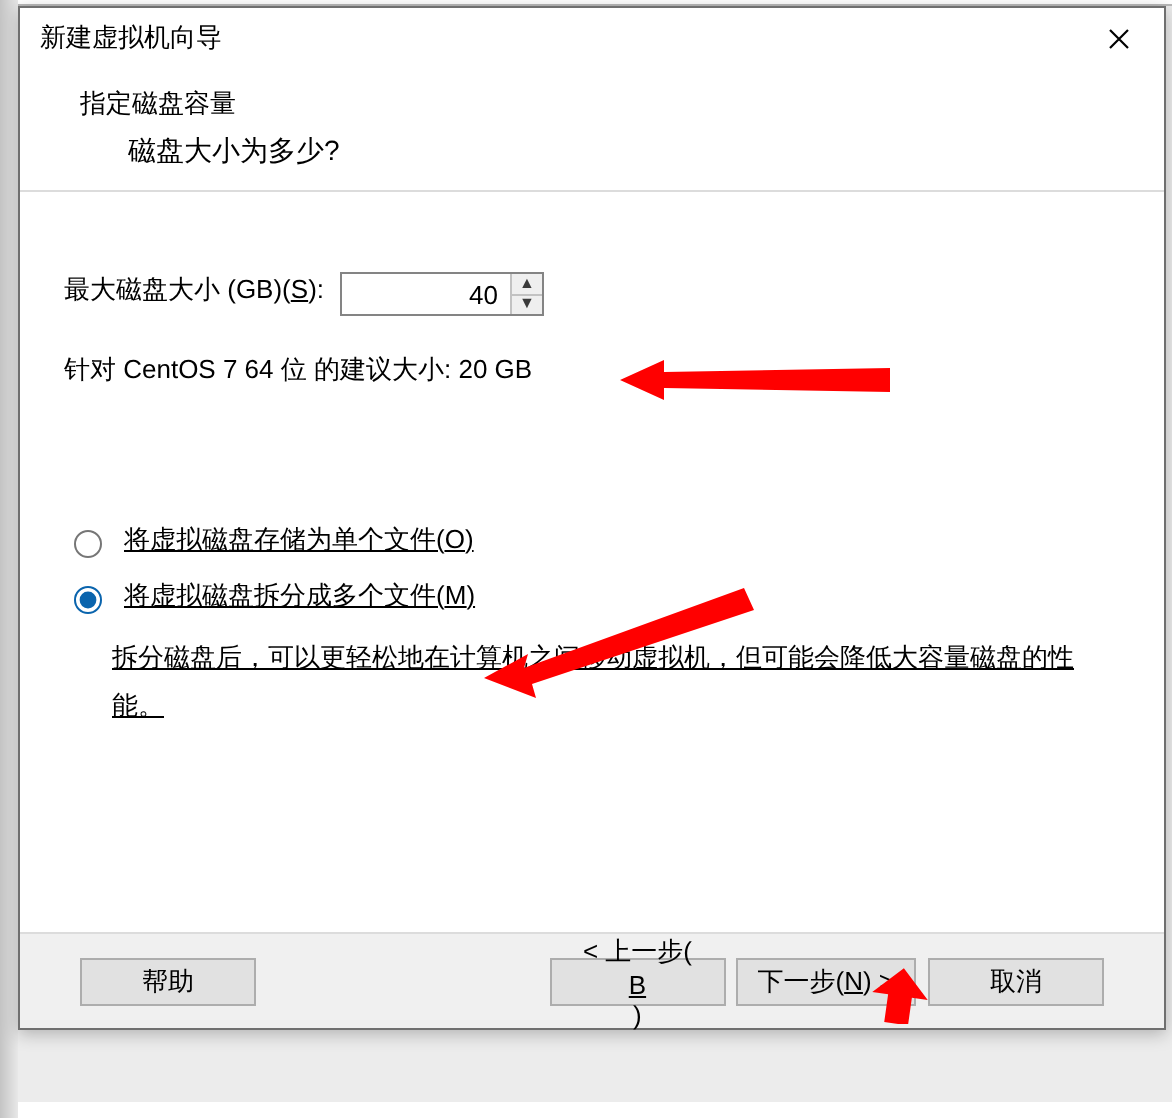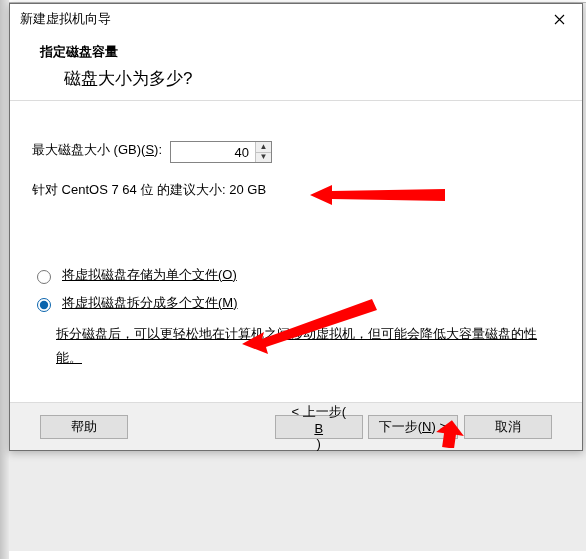--- a/index.html
+++ b/index.html
@@ -34,21 +34,21 @@
     position: absolute;
     left: 9px; right: 0;
     bottom: 0; height: 8px;
     background: #ffffff;
     z-index: 0;
   }
 
   .dialog {
     position: absolute;
     left: 9px; top: 3px;
-    width: 574px; height: 448px;
+    width: 574px; height: 512px;
     background: #ffffff;
     border: 1px solid #6f6f6f;
     box-shadow: 0 2px 8px rgba(0,0,0,.25);
     display: flex;
     flex-direction: column;
     z-index: 1;
   }
 
   
   .titlebar {
@@ -70,27 +70,27 @@
 
   
   .header {
     padding: 9px 16px 10px 16px;
     background: #ffffff;
     border-bottom: 1px solid #dcdcdc;
   }
   .header h1 {
     margin: 0;
     font-size: 13px;
-    font-weight: 700;
+    font-weight: 400;
     padding-left: 14px;
   }
   .header .subtitle {
     margin: 6px 0 0 0;
     padding-left: 38px;
-    font-size: 17px;
+    font-size: 14px;
     font-weight: 400;
   }
 
   
   .body {
     flex: 1;
     padding: 18px 22px 10px 22px;
     position: relative;
     overflow: hidden;
   }

